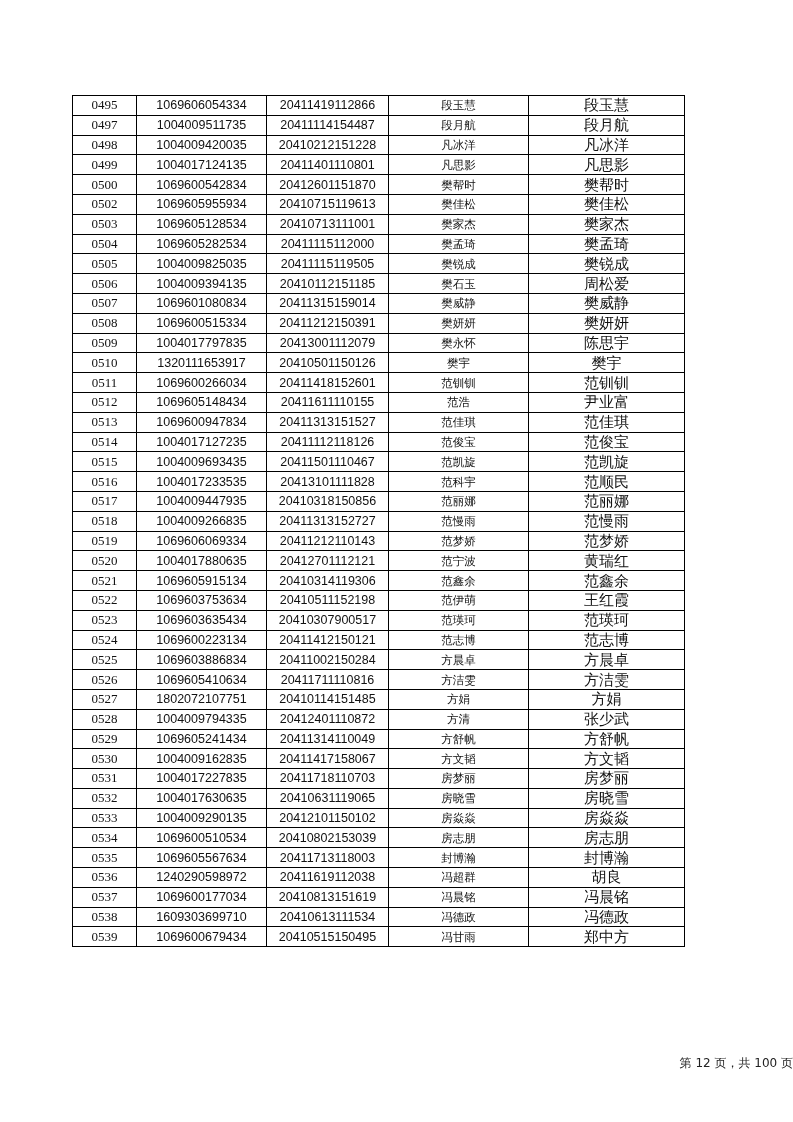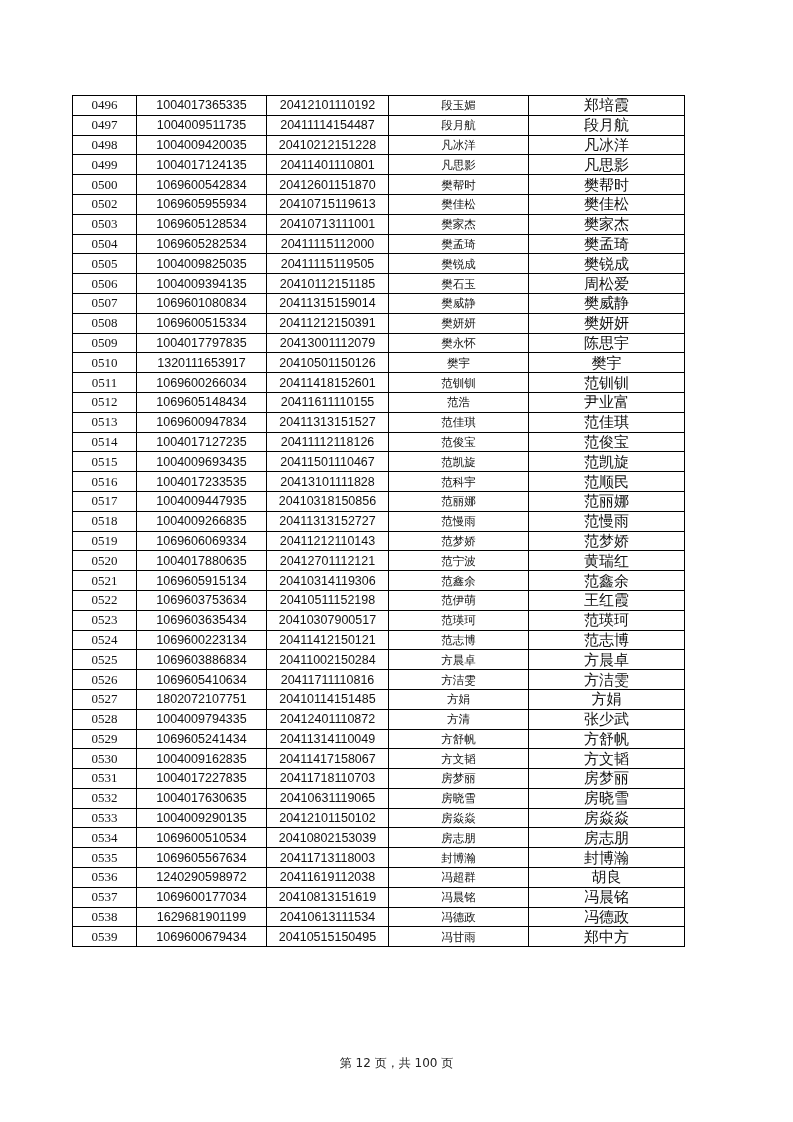--- a/index.html
+++ b/index.html
@@ -28,44 +28,44 @@
   td.c-exam { font-family: "Liberation Sans", "DejaVu Sans", sans-serif; font-size: 12.5px; }
   td.c-name1 { font-family: "DejaVu Serif", serif; font-size: 11.5px; color: #333; }
   td.c-name2 { font-family: "DejaVu Serif", serif; font-size: 15px; color: #111; }
   col.w1 { width: 64px; }
   col.w2 { width: 130px; }
   col.w3 { width: 122px; }
   col.w4 { width: 140px; }
   col.w5 { width: 156px; }
   .footer {
     position: absolute; left: 0; width: 793px; top: 1055px;
-    text-align: center;
+    text-align: right;
     font-family: "DejaVu Sans", "Liberation Sans", sans-serif;
     font-size: 12px; color: #222;
   }
 </style>
 </head>
 <body>
 
 <div class="page">
   <table class="roster">
     <colgroup>
       <col class="w1">
         <col class="w2">
         <col class="w3">
         <col class="w4">
         <col class="w5">
     </colgroup>
     <tbody id="roster-body">
         <tr>
-          <td class="c-seq">0496</td>
-          <td class="c-id">1004017365335</td>
-          <td class="c-exam">20412101110192</td>
-          <td class="c-name1">段玉媚</td>
-          <td class="c-name2">郑培霞</td>
+          <td class="c-seq">0495</td>
+          <td class="c-id">1069606054334</td>
+          <td class="c-exam">20411419112866</td>
+          <td class="c-name1">段玉慧</td>
+          <td class="c-name2">段玉慧</td>
         </tr>
         <tr>
           <td class="c-seq">0497</td>
           <td class="c-id">1004009511735</td>
           <td class="c-exam">20411114154487</td>
           <td class="c-name1">段月航</td>
           <td class="c-name2">段月航</td>
         </tr>
         <tr>
           <td class="c-seq">0498</td>
@@ -335,21 +335,21 @@
         </tr>
         <tr>
           <td class="c-seq">0537</td>
           <td class="c-id">1069600177034</td>
           <td class="c-exam">20410813151619</td>
           <td class="c-name1">冯晨铭</td>
           <td class="c-name2">冯晨铭</td>
         </tr>
         <tr>
           <td class="c-seq">0538</td>
-          <td class="c-id">1629681901199</td>
+          <td class="c-id">1609303699710</td>
           <td class="c-exam">20410613111534</td>
           <td class="c-name1">冯德政</td>
           <td class="c-name2">冯德政</td>
         </tr>
         <tr>
           <td class="c-seq">0539</td>
           <td class="c-id">1069600679434</td>
           <td class="c-exam">20410515150495</td>
           <td class="c-name1">冯甘雨</td>
           <td class="c-name2">郑中方</td>

